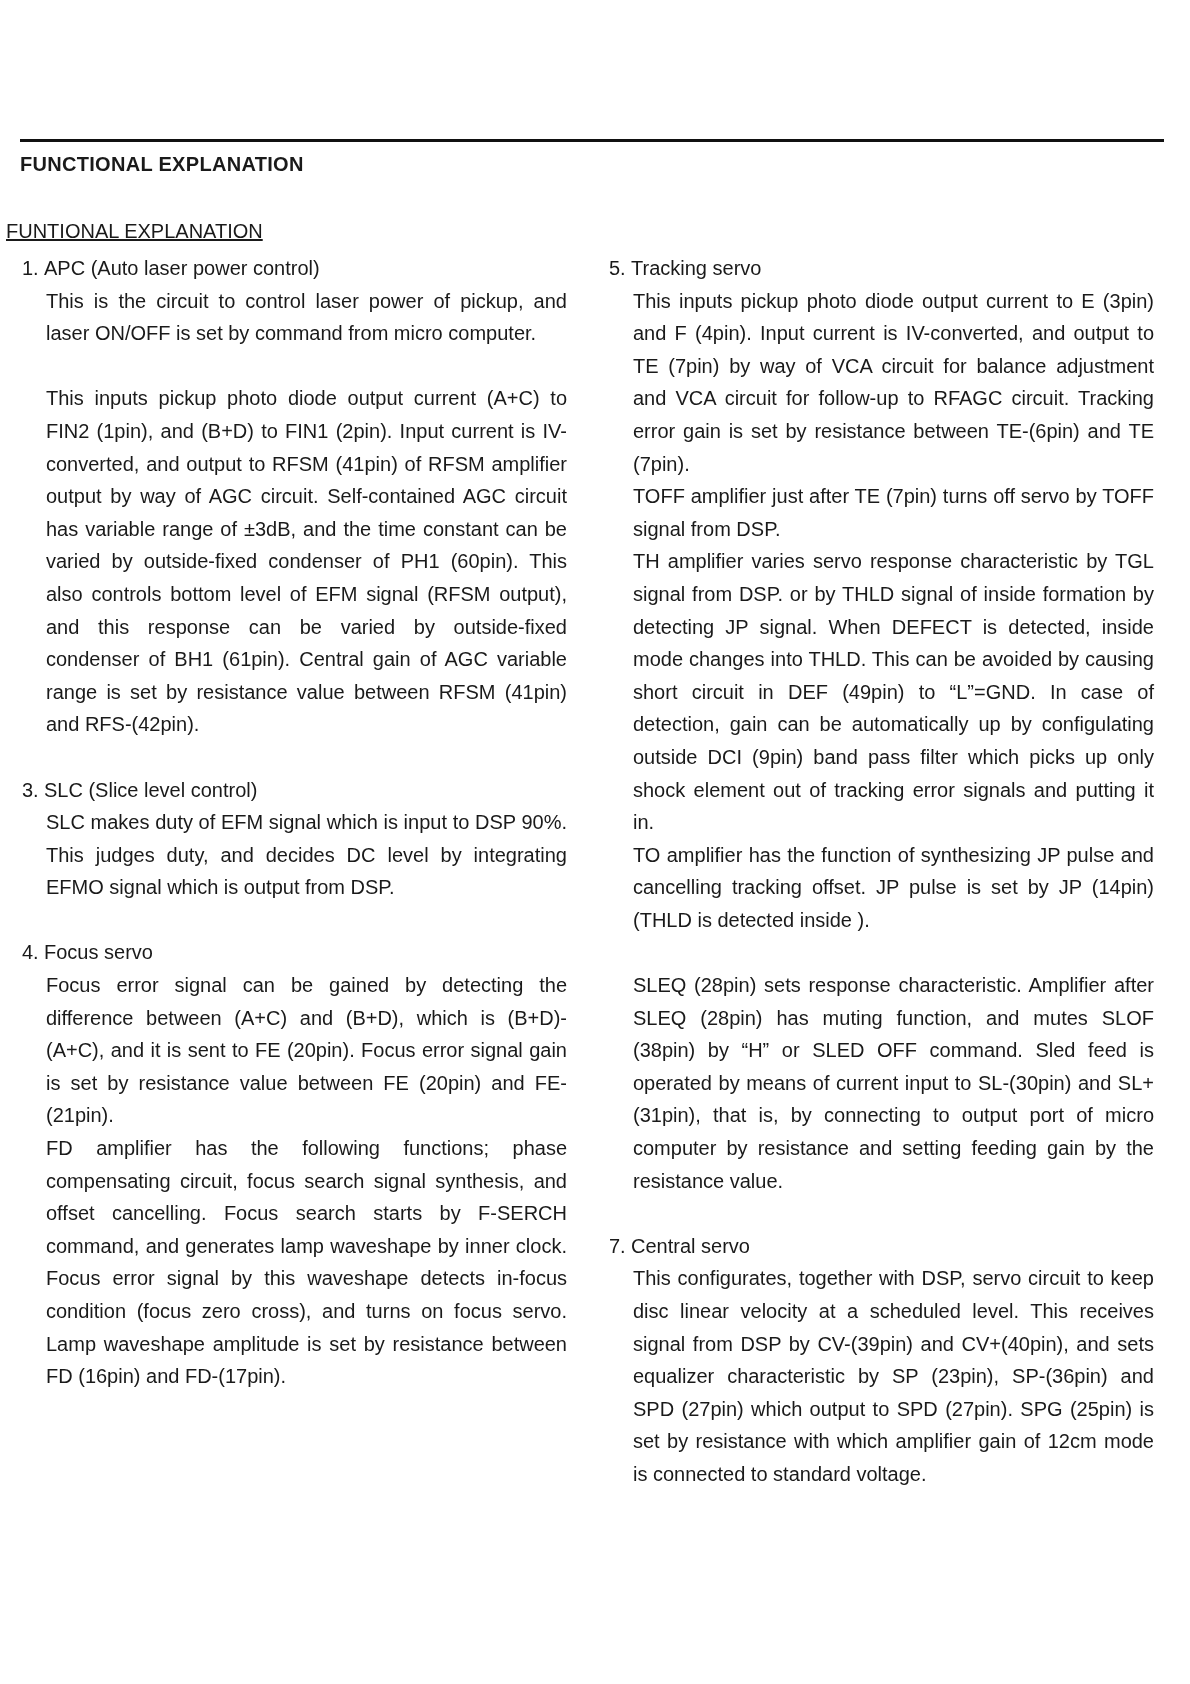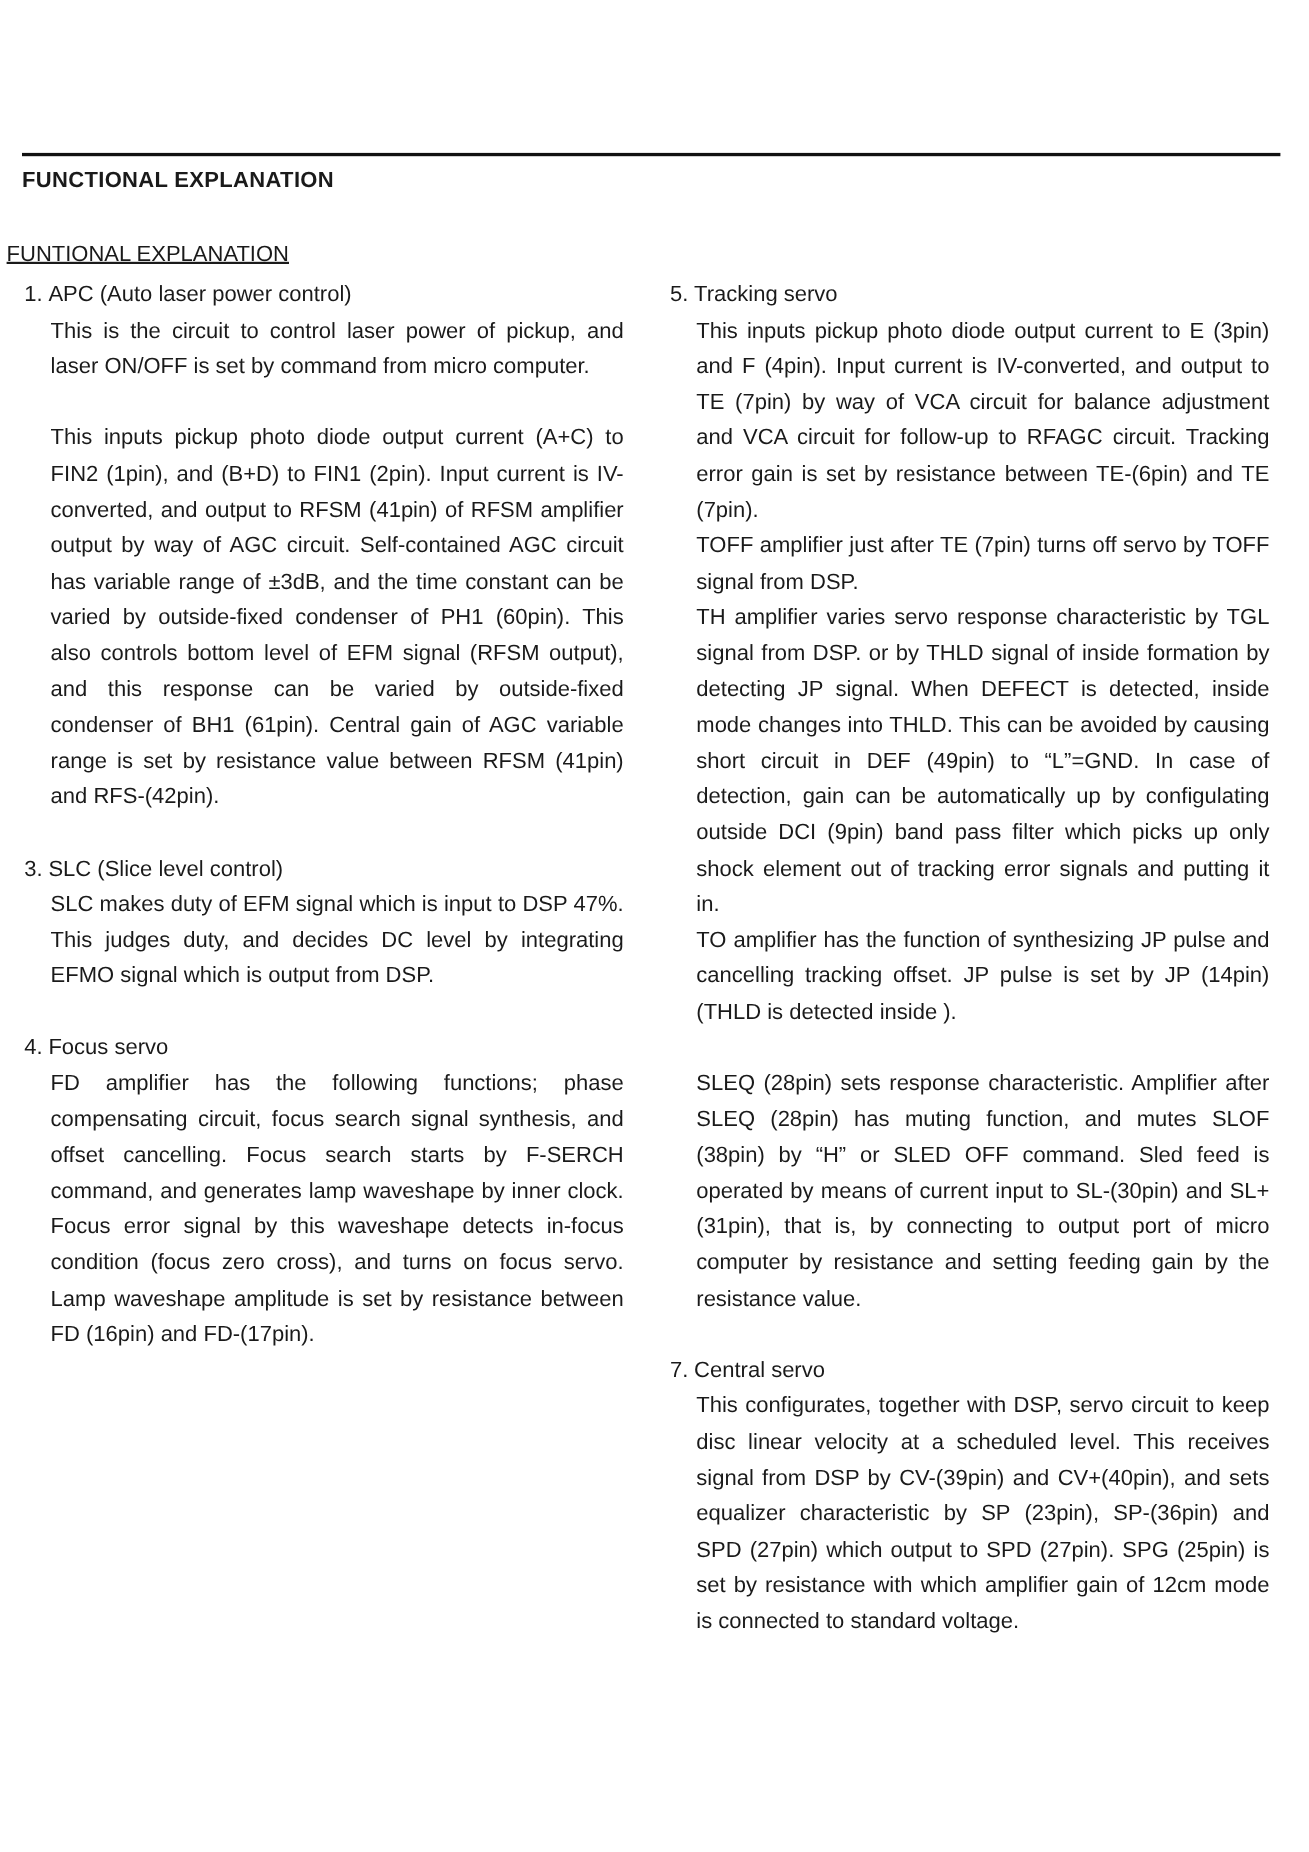--- a/index.html
+++ b/index.html
@@ -44,25 +44,26 @@
     <span class="section-heading"><span class="num">1.</span><span>APC (Auto laser power control)</span></span>
     <span class="para">This is the circuit to control laser power of pickup, and laser ON/OFF is set by command from micro computer.</span>
   </div>
 
   <div class="section">
     <span class="para">This inputs pickup photo diode output current (A+C) to FIN2 (1pin), and (B+D) to FIN1 (2pin). Input current is IV-converted, and output to RFSM (41pin) of RFSM amplifier output by way of AGC circuit. Self-contained AGC circuit has variable range of ±3dB, and the time constant can be varied by outside-fixed condenser of PH1 (60pin). This also controls bottom level of EFM signal (RFSM output), and this response can be varied by outside-fixed condenser of BH1 (61pin). Central gain of AGC variable range is set by resistance value between RFSM (41pin) and RFS-(42pin).</span>
   </div>
 
   <div class="section">
     <span class="section-heading"><span class="num">3.</span><span>SLC (Slice level control)</span></span>
-    <span class="para">SLC makes duty of EFM signal which is input to DSP 47%. This judges duty, and decides DC level by integrating EFMO signal which is output from DSP.</span>
+    <span class="para">SLC makes duty of EFM signal which is input to DSP 90%. This judges duty, and decides DC level by integrating EFMO signal which is output from DSP.</span>
   </div>
 
   <div class="section">
     <span class="section-heading"><span class="num">4.</span><span>Focus servo</span></span>
+    <span class="para">Focus error signal can be gained by detecting the difference between (A+C) and (B+D), which is (B+D)-(A+C), and it is sent to FE (20pin). Focus error signal gain is set by resistance value between FE (20pin) and FE-(21pin).</span>
     <span class="para">FD amplifier has the following functions; phase compensating circuit, focus search signal synthesis, and offset cancelling. Focus search starts by F-SERCH command, and generates lamp waveshape by inner clock. Focus error signal by this waveshape detects in-focus condition (focus zero cross), and turns on focus servo. Lamp waveshape amplitude is set by resistance between FD (16pin) and FD-(17pin).</span>
   </div>
 </div>
 
 <div class="col right">
 
   <div class="section">
     <span class="section-heading"><span class="num">5.</span><span>Tracking servo</span></span>
     <span class="para">This inputs pickup photo diode output current to E (3pin) and F (4pin). Input current is IV-converted, and output to TE (7pin) by way of VCA circuit for balance adjustment and VCA circuit for follow-up to RFAGC circuit. Tracking error gain is set by resistance between TE-(6pin) and TE (7pin).</span>
     <span class="para">TOFF amplifier just after TE (7pin) turns off servo by TOFF signal from DSP.</span>

